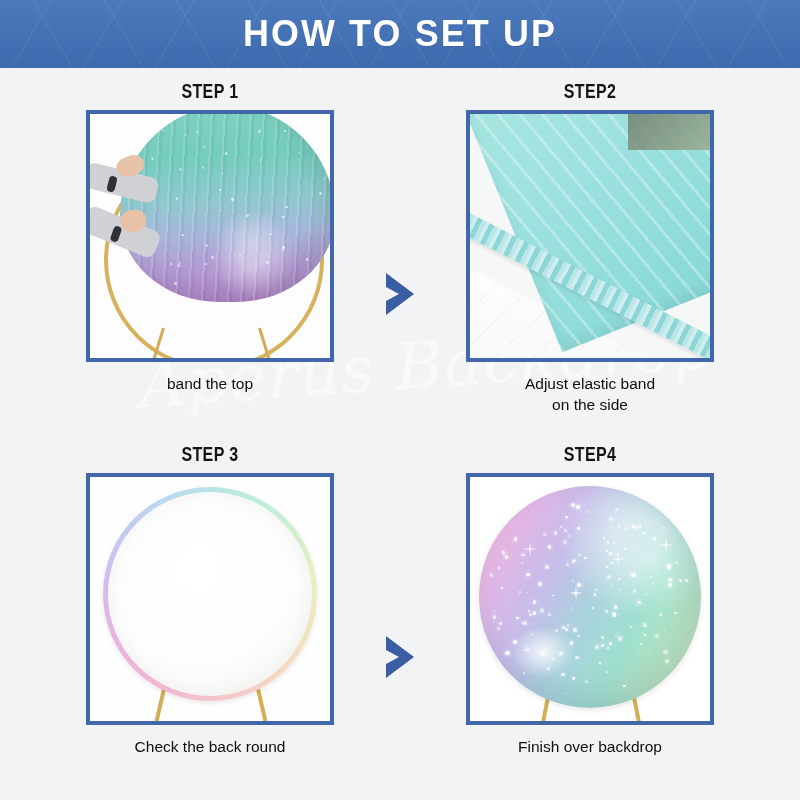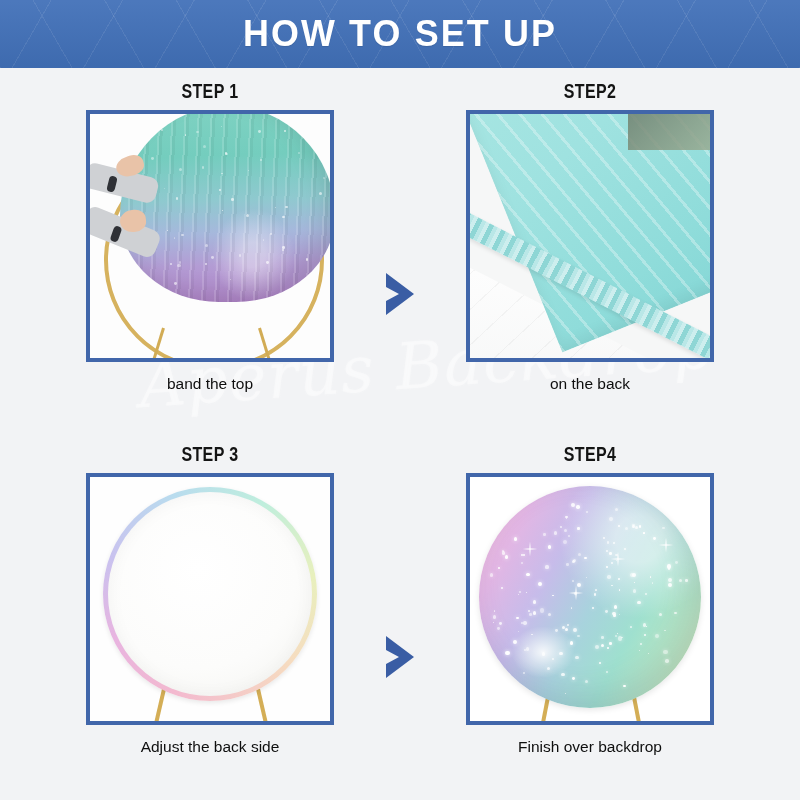--- a/index.html
+++ b/index.html
@@ -318,37 +318,38 @@
             <div class="white-folds"></div>
           </div>
           <div class="aqua">
             <div class="aqua-folds"></div>
           </div>
           <div class="ruffle"></div>
           <div class="corner"></div>
         </div>
       </div>
       <div class="caption">
-        <div>on the back</div>
+        <div>Adjust elastic band</div>
+        <div>on the side</div>
       </div>
     </div>
 
     <div class="cell c3">
       <div class="step-label">STEP 3</div>
       <div class="frame">
         <div class="s3">
           <div class="leg l1"></div>
           <div class="leg l2"></div>
           <div class="disc">
             <div class="disc-inner"></div>
           </div>
         </div>
       </div>
       <div class="caption">
-        <div>Adjust the back side</div>
+        <div>Check the back round</div>
       </div>
     </div>
 
     <div class="cell c4">
       <div class="step-label">STEP4</div>
       <div class="frame">
         <div class="s4">
           <div class="leg l1"></div>
           <div class="leg l2"></div>
           <div class="ball">

